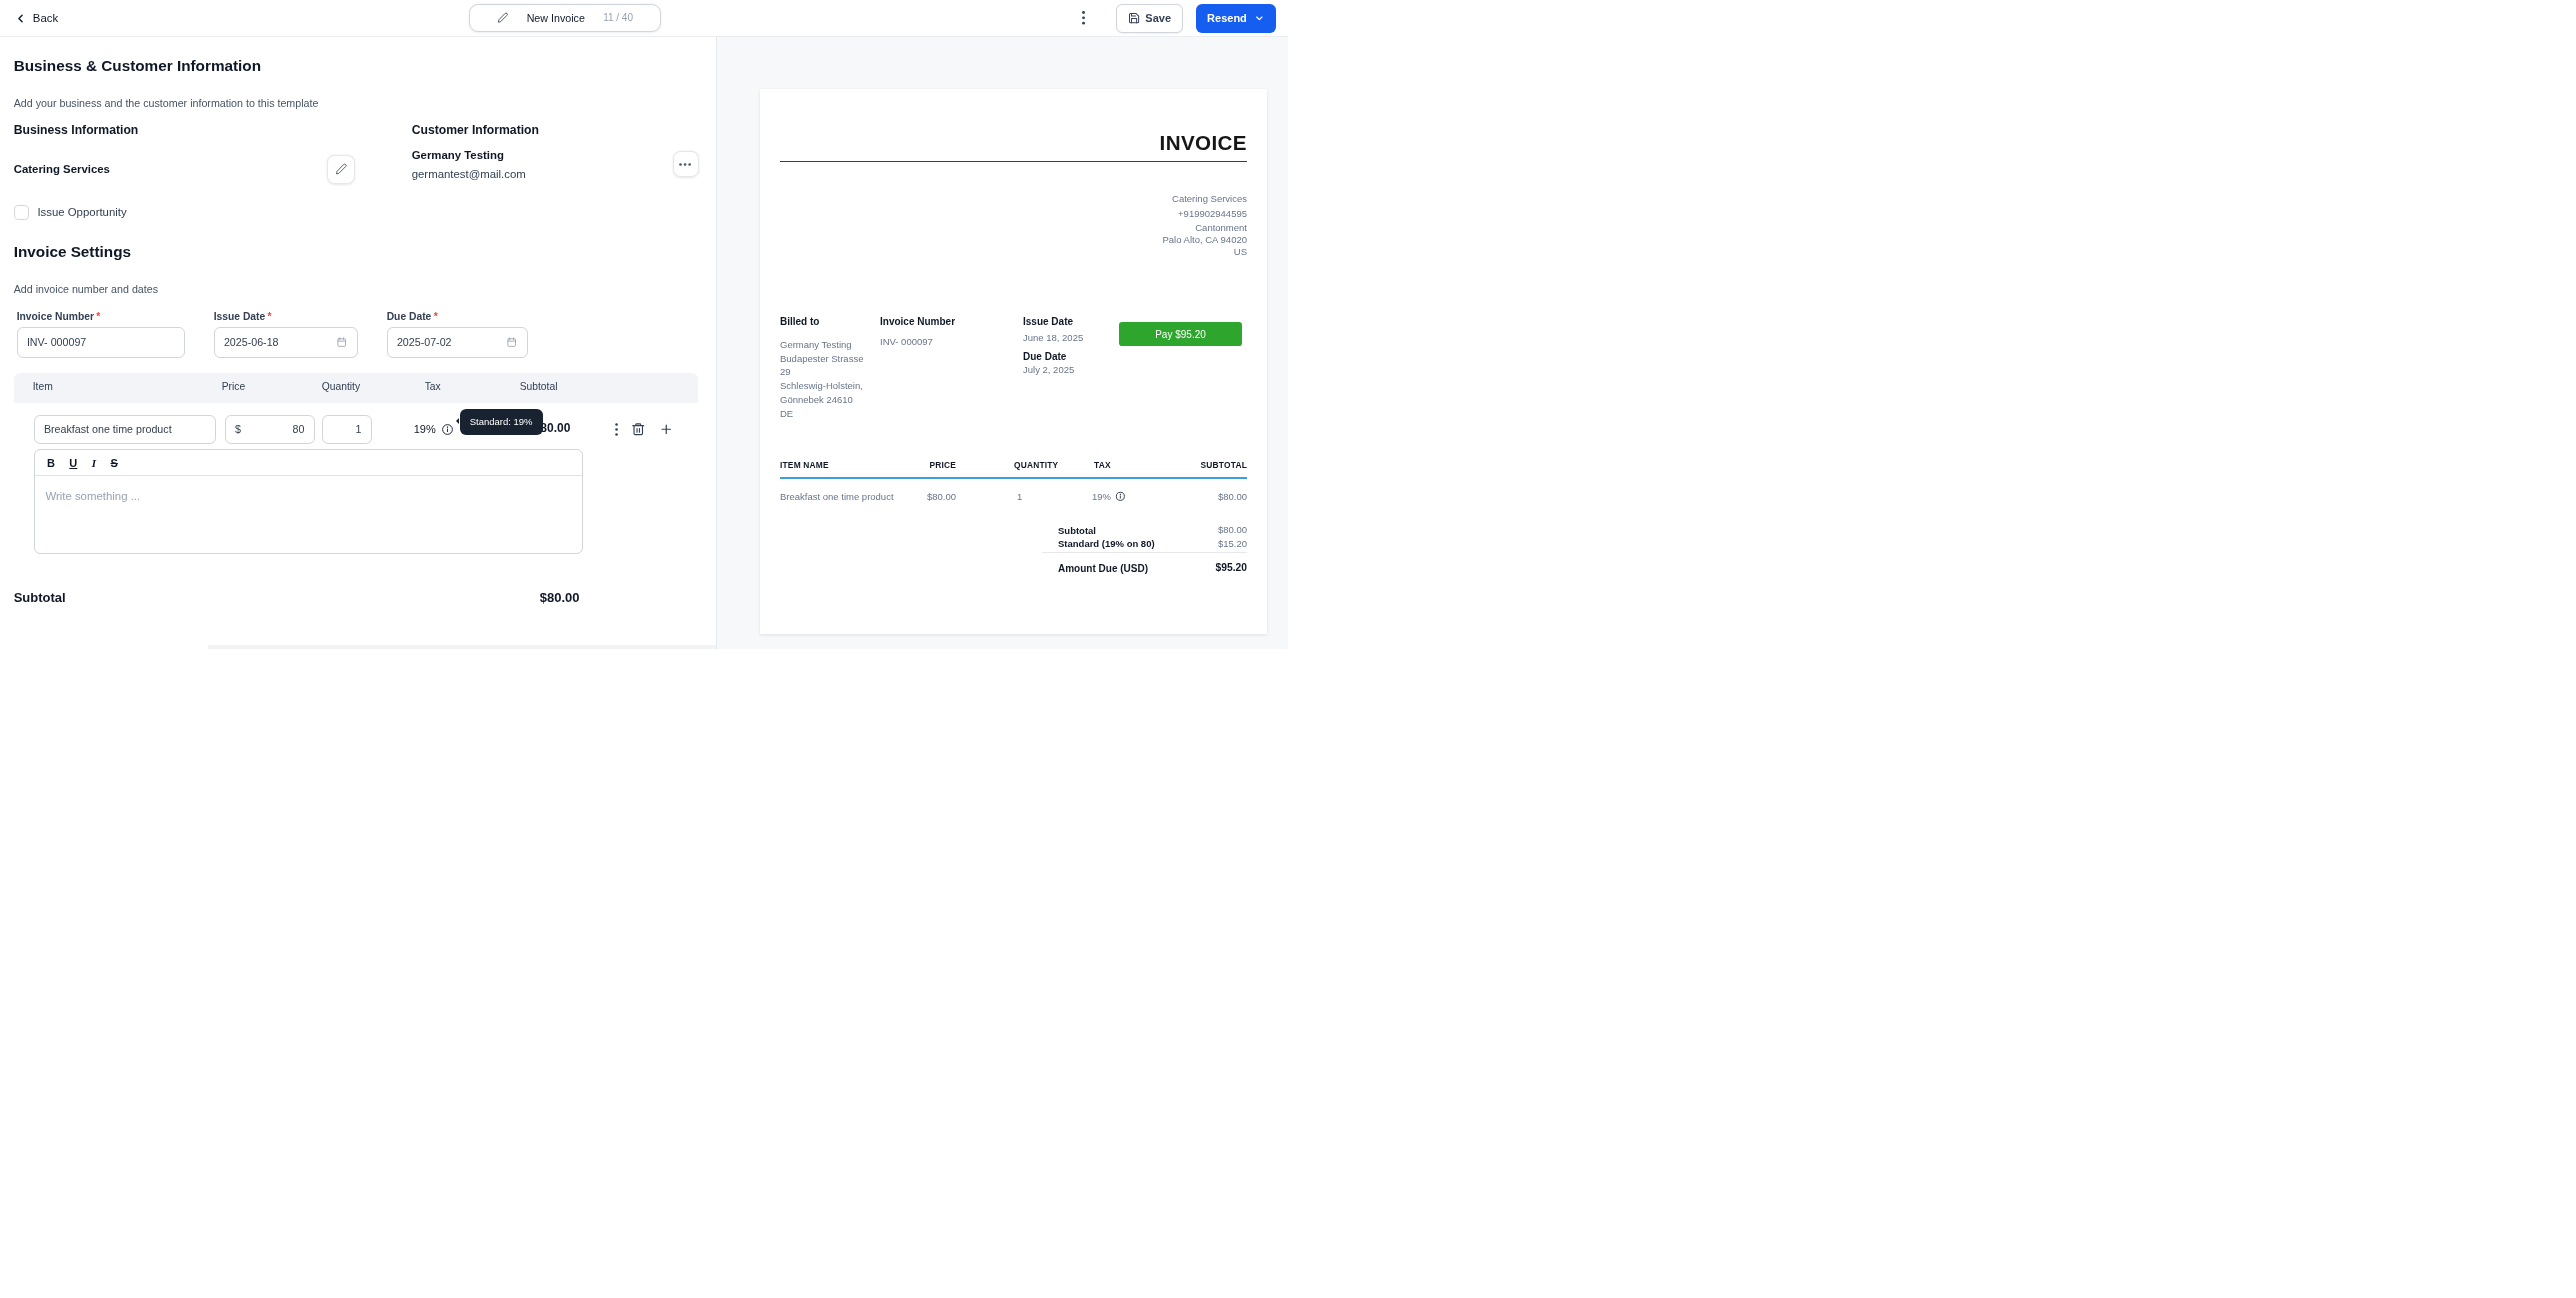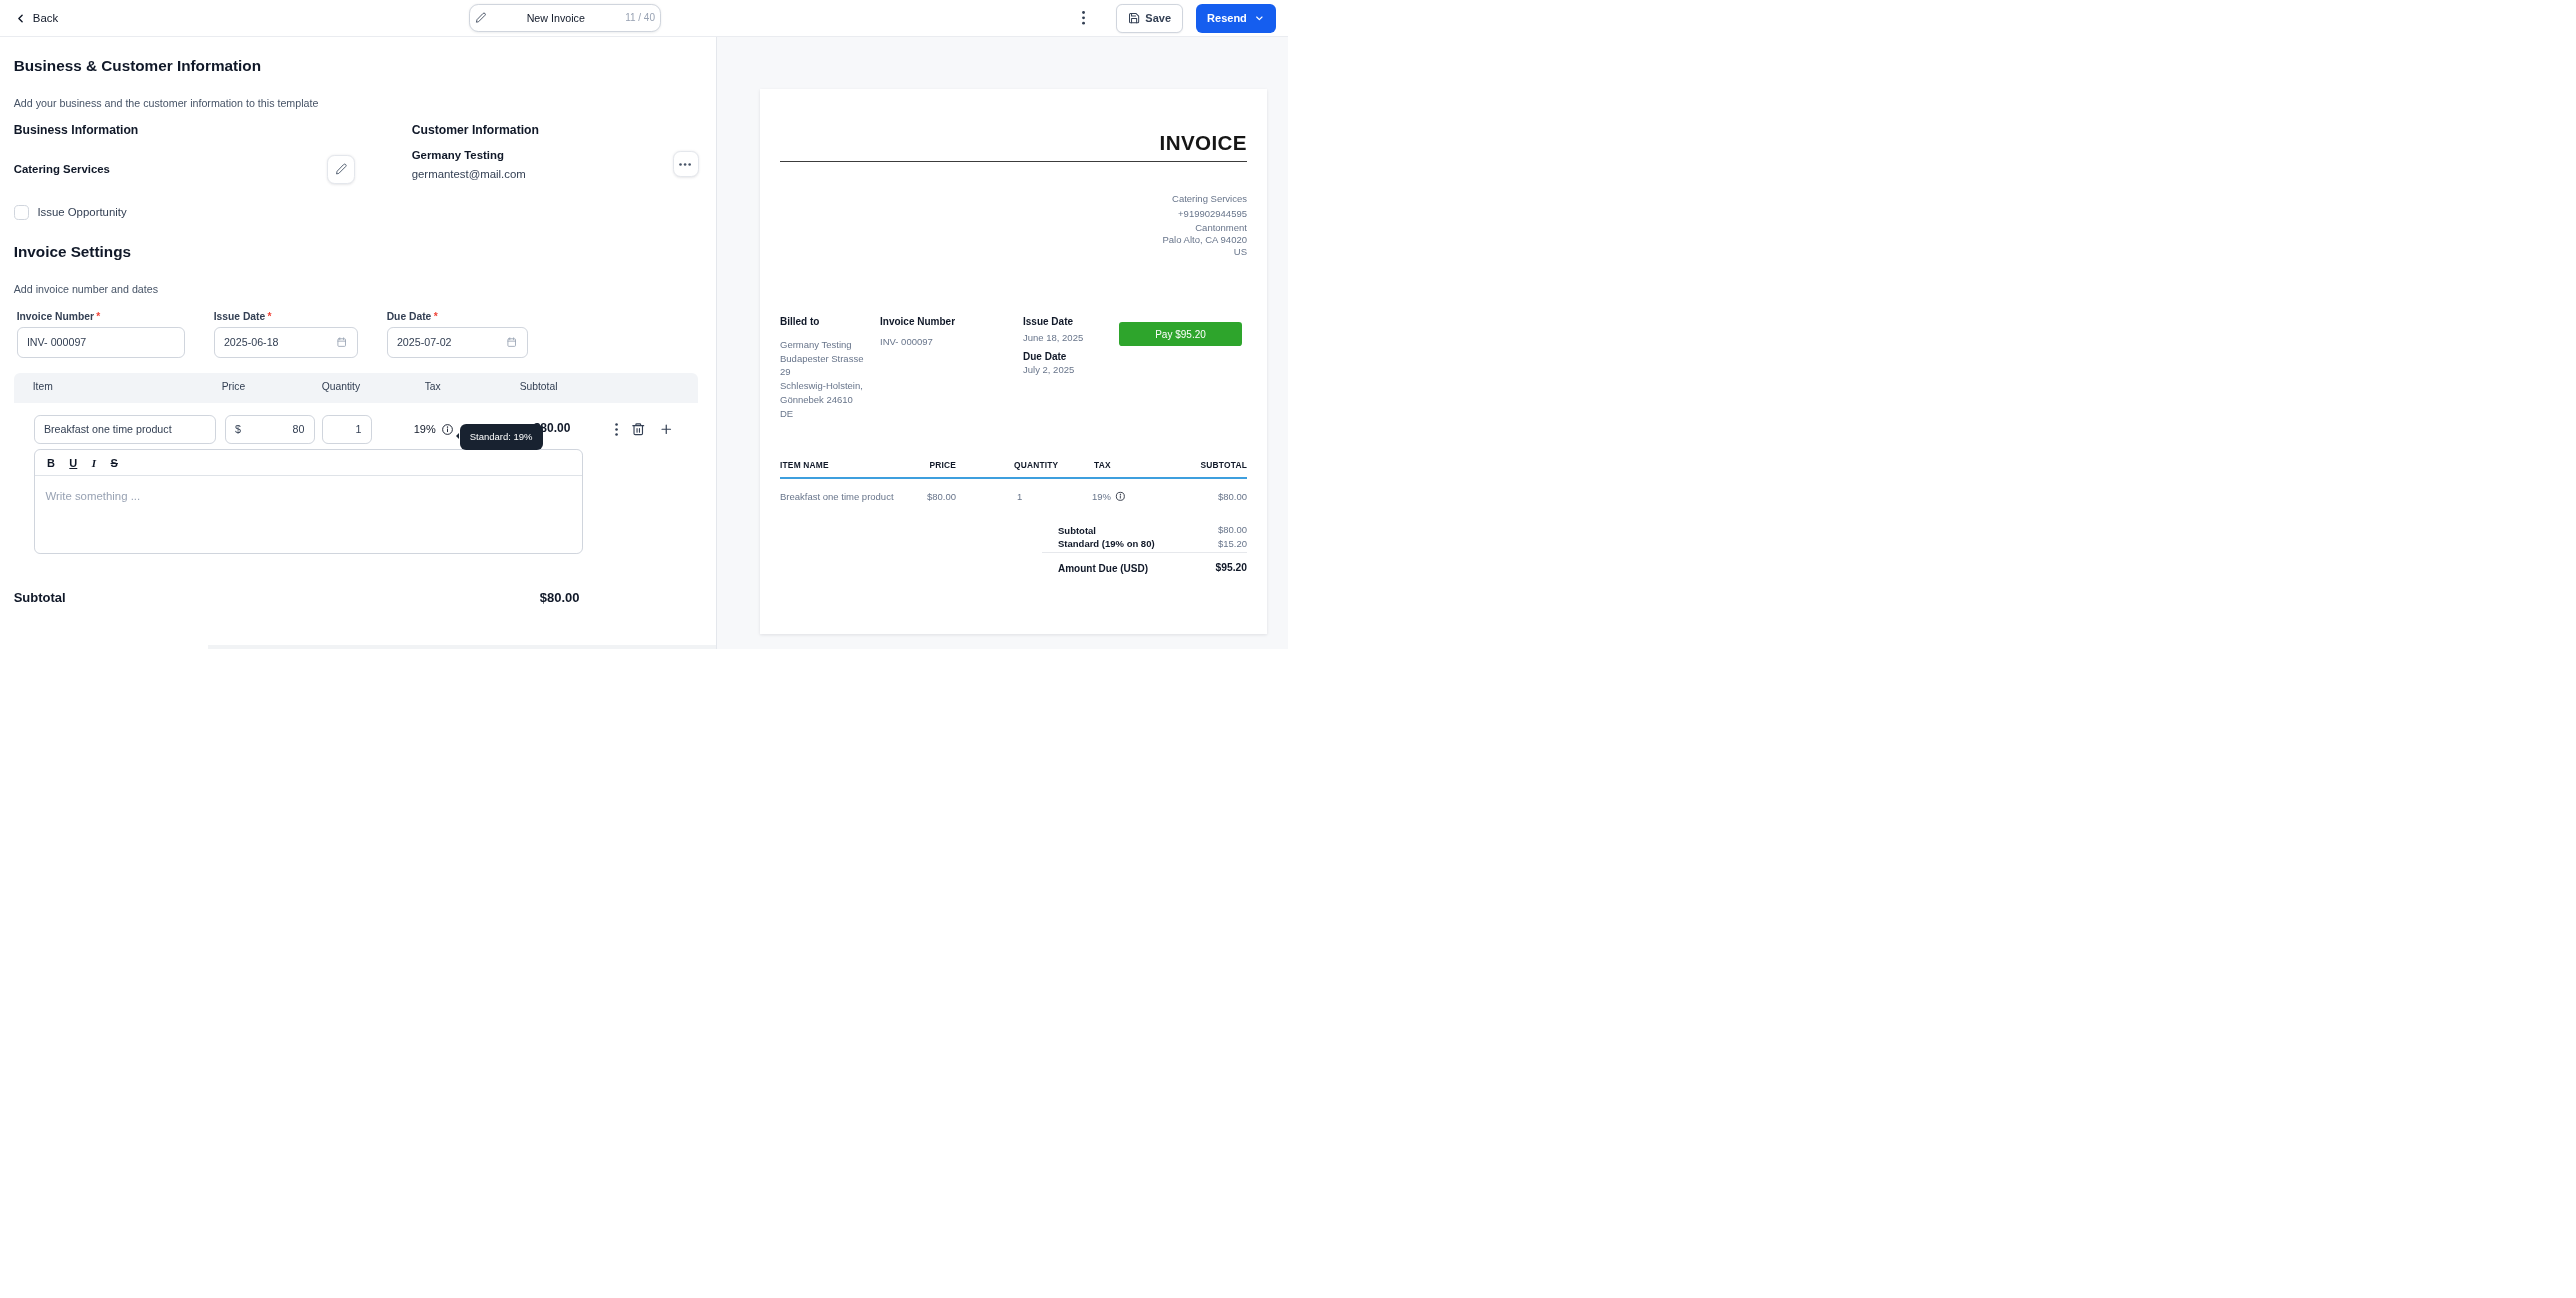--- a/index.html
+++ b/index.html
@@ -8,21 +8,21 @@
   .canvas { position:relative; width:1288px; height:649px; overflow:hidden; background:#fff; }
 
   
   .topbar { position:absolute; left:0; top:0; width:1288px; height:37px; background:#fff;
             border-bottom:0.8px solid #eaecf0; z-index:5; }
   .back-btn { position:absolute; left:13.7px; top:0; height:36px; display:flex; align-items:center; gap:6.1px;
               background:none; border:none; cursor:pointer; font-family:inherit; }
   .back-btn span { font-size:11.4px; font-weight:500; color:#101828; }
   .pill { position:absolute; left:469px; top:3.8px; width:192px; height:28px; background:#fff;
           border:0.8px solid #d0d5dd; border-radius:9.2px; box-shadow:0 0.8px 2.3px rgba(16,24,40,.08);
-          display:flex; align-items:center; padding:0 5px; cursor:pointer; }
+          display:flex; align-items:center; padding:0 27px; cursor:pointer; }
   .pill .pill-title { flex:1; text-align:center; font-size:10.7px; font-weight:500; color:#101828; }
   .pill .pill-counter { font-size:10px; color:#98a2b3; }
   .topbar-right { position:absolute; right:12.2px; top:3.8px; height:29px; display:flex; align-items:center; }
   .kebab-btn { width:23px; height:29px; border:none; background:none; display:flex; align-items:center;
                justify-content:center; cursor:pointer; margin-right:21.4px; color:#344054; }
   .save-btn { height:29px; padding:0 10.7px; display:flex; align-items:center; gap:5.3px; background:#fff;
               border:0.8px solid #d0d5dd; border-radius:6.1px; box-shadow:0 0.8px 1.5px rgba(16,24,40,.05);
               font-family:inherit; font-size:11px; font-weight:600; color:#344054; cursor:pointer; margin-right:13px; }
   .resend-btn { height:29px; padding:0 11.4px; display:flex; align-items:center; gap:6.9px;
                 background:var(--accent,#155eef); border:none; border-radius:6.1px; font-family:inherit;
@@ -73,21 +73,21 @@
   .thead { position:absolute; left:0; top:0; width:684px; height:30.5px; background:#f2f4f7; border-radius:6.1px 6.1px 0 0; }
   .thead span { position:absolute; top:8.4px; font-size:10.3px; font-weight:500; color:#344054; }
   .col-item { left:19px; } .col-price { left:208px; } .col-qty { left:308px; } .col-tax { left:411px; } .col-sub { left:506px; }
   .item-input { position:absolute; left:20px; top:42px; width:182px; height:29px; }
   .price-input { position:absolute; left:211px; top:42px; width:90px; height:29px; justify-content:space-between; }
   .price-input input { text-align:right; }
   .qty-input { position:absolute; left:308px; top:42px; width:50px; height:29px; }
   .qty-input input { text-align:right; }
   .tax-wrap { position:absolute; left:400px; top:50px; display:flex; align-items:center; gap:5.3px; font-size:11px; color:#101828; }
   .row-subtotal { position:absolute; left:520px; top:48px; font-size:12px; font-weight:600; color:#101828; }
-  .tooltip { position:absolute; left:446px; top:51px; height:26px; background:var(--tooltip-bg,#182230); color:#fff;
+  .tooltip { position:absolute; left:446px; top:36px; height:26px; background:var(--tooltip-bg,#182230); color:#fff;
              font-size:9.5px; border-radius:6.1px; display:flex; align-items:center; padding:0 10px; z-index:3; white-space:nowrap; }
   .tooltip:before { content:""; position:absolute; left:-3.8px; top:50%; margin-top:-3.8px; border-top:3.8px solid transparent;
                     border-bottom:3.8px solid transparent; border-right:3.8px solid var(--tooltip-bg,#182230); }
   .rowact { position:absolute; top:46px; background:none; border:none; cursor:pointer; color:#344054; display:flex; align-items:center; justify-content:center; }
   .act-kebab { left:594px; width:17px; height:21.4px; }
   .act-trash { left:615px; width:20px; height:21.4px; }
   .act-plus { left:643px; width:20px; height:21.4px; }
 
   .editor { position:absolute; left:20px; top:76px; width:549px; height:105px; border:0.8px solid #d0d5dd; border-radius:6.1px; background:#fff; }
   .ed-toolbar { display:flex; align-items:center; gap:14.5px; padding:6.9px 12.2px 6.1px 12.2px; border-bottom:0.8px solid #dfe3e8; }

